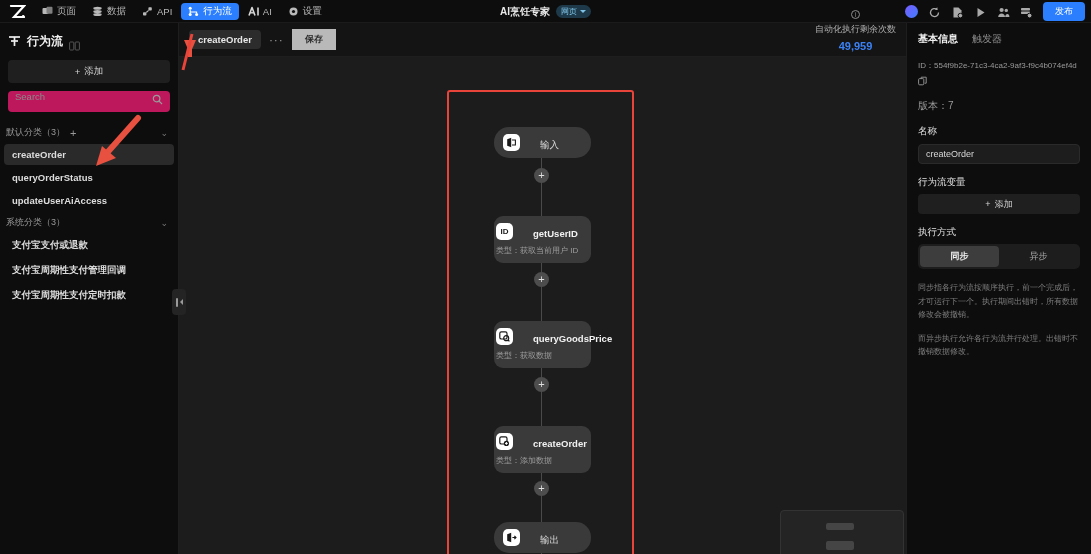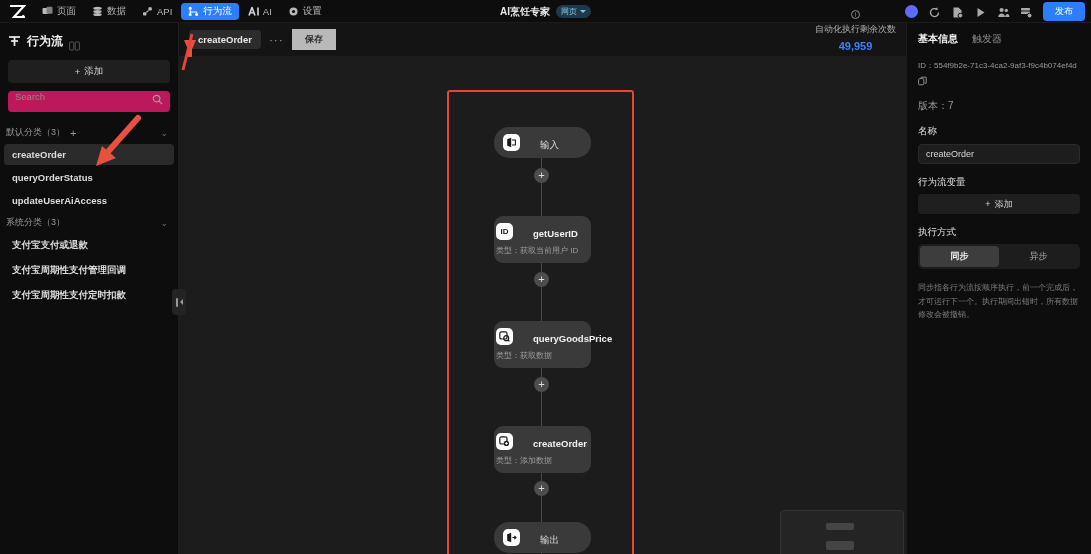--- a/index.html
+++ b/index.html
@@ -512,20 +512,21 @@
         <span>添加</span>
       </div>
 
       <div class="rp-label">执行方式</div>
       <div class="seg">
         <div class="seg-item active">同步</div>
         <div class="seg-item">异步</div>
       </div>
 
       <div class="rp-help">同步指各行为流按顺序执行，前一个完成后，才可运行下一个。执行期间出错时，所有数据修改会被撤销。</div>
+      <div class="rp-help">而异步执行允许各行为流并行处理。出错时不撤销数据修改。</div>
     </div>
   </div>
 
   <svg class="arrow-svg" style="left:170px; top:18px; width:40px; height:40px;">
     <path d="M20 36 L14 22 L26 22 Z" fill="#e8503f"></path>
     <rect x="18" y="30" width="4" height="9" fill="#e8503f"></rect>
   </svg>
 
   <svg class="arrow-svg" style="left:82px; top:112px; width:70px; height:62px;">
     <line x1="56" y1="6" x2="24" y2="42" stroke="#e8503f" stroke-width="6" stroke-linecap="round"></line>

